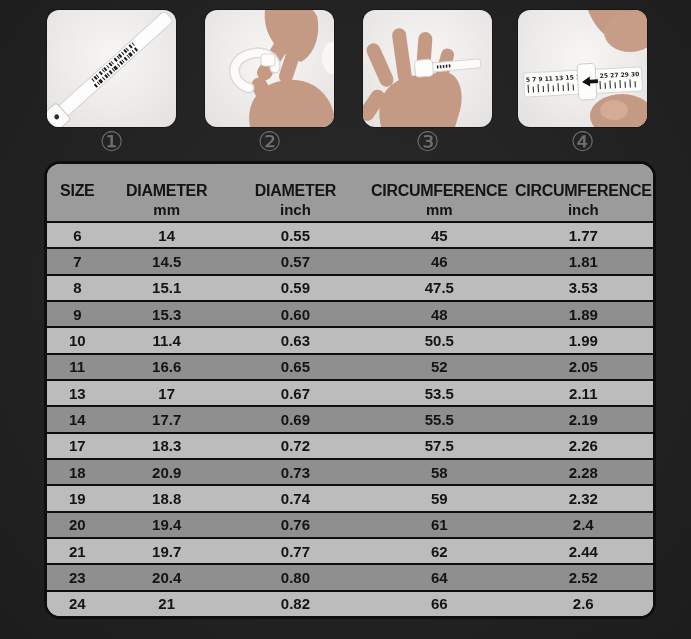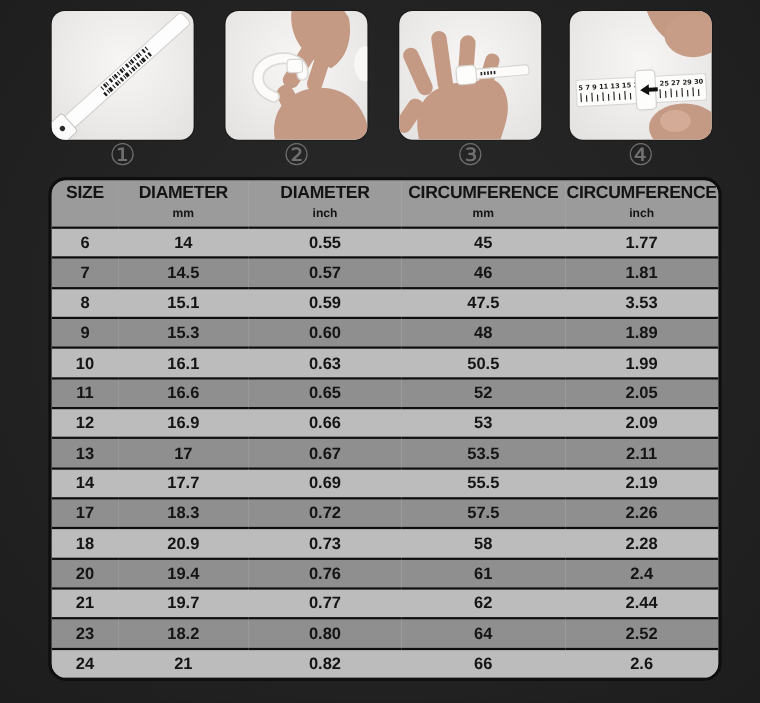--- a/index.html
+++ b/index.html
@@ -23,25 +23,25 @@
   }
   
   .chart{
     position:absolute;left:44px;top:161px;width:606px;height:452px;
     border:3px solid var(--table-border);border-radius:16px;overflow:hidden;
     background:var(--row-light);
   }
   table{width:100%;height:100%;border-collapse:collapse;table-layout:fixed;}
   col.c0{width:10%}col.c1{width:19.5%}col.c2{width:23%}col.c3{width:24.5%}col.c4{width:23%}
   thead th{
-    background:var(--header-bg);height:40px;vertical-align:top;padding:2px 0 0 0;
+    background:var(--header-bg);height:40px;vertical-align:top;padding:17px 0 0 0;
     font-size:16px;font-weight:700;letter-spacing:-0.3px;line-height:19px;
     color:var(--text);text-align:center;margin-left:23px;
   }
-  thead th .unit{display:block;font-size:11px;font-weight:700;letter-spacing:0;}
+  thead th .unit{display:block;font-size:15px;font-weight:700;letter-spacing:0;}
   tbody td{
     text-align:center;vertical-align:middle;
     font-size:15px;font-weight:700;color:var(--text);
     border-top:2px solid var(--table-border);
   }
   tbody tr:nth-child(odd) td{background:var(--row-light);}
   tbody tr:nth-child(even) td{background:var(--row-dark);}
 </style>
 </head>
 <body>
@@ -193,40 +193,33 @@
           </tr>
           <tr>
             <td class="c0">9</td>
             <td class="c1">15.3</td>
             <td class="c2">0.60</td>
             <td class="c3">48</td>
             <td class="c4">1.89</td>
           </tr>
           <tr>
             <td class="c0">10</td>
-            <td class="c1">16.1</td>
+            <td class="c1">11.4</td>
             <td class="c2">0.63</td>
             <td class="c3">50.5</td>
             <td class="c4">1.99</td>
           </tr>
           <tr>
             <td class="c0">11</td>
             <td class="c1">16.6</td>
             <td class="c2">0.65</td>
             <td class="c3">52</td>
             <td class="c4">2.05</td>
           </tr>
           <tr>
-            <td class="c0">12</td>
-            <td class="c1">16.9</td>
-            <td class="c2">0.66</td>
-            <td class="c3">53</td>
-            <td class="c4">2.09</td>
-          </tr>
-          <tr>
             <td class="c0">13</td>
             <td class="c1">17</td>
             <td class="c2">0.67</td>
             <td class="c3">53.5</td>
             <td class="c4">2.11</td>
           </tr>
           <tr>
             <td class="c0">14</td>
             <td class="c1">17.7</td>
             <td class="c2">0.69</td>
@@ -241,36 +234,43 @@
             <td class="c4">2.26</td>
           </tr>
           <tr>
             <td class="c0">18</td>
             <td class="c1">20.9</td>
             <td class="c2">0.73</td>
             <td class="c3">58</td>
             <td class="c4">2.28</td>
           </tr>
           <tr>
+            <td class="c0">19</td>
+            <td class="c1">18.8</td>
+            <td class="c2">0.74</td>
+            <td class="c3">59</td>
+            <td class="c4">2.32</td>
+          </tr>
+          <tr>
             <td class="c0">20</td>
             <td class="c1">19.4</td>
             <td class="c2">0.76</td>
             <td class="c3">61</td>
             <td class="c4">2.4</td>
           </tr>
           <tr>
             <td class="c0">21</td>
             <td class="c1">19.7</td>
             <td class="c2">0.77</td>
             <td class="c3">62</td>
             <td class="c4">2.44</td>
           </tr>
           <tr>
             <td class="c0">23</td>
-            <td class="c1">18.2</td>
+            <td class="c1">20.4</td>
             <td class="c2">0.80</td>
             <td class="c3">64</td>
             <td class="c4">2.52</td>
           </tr>
           <tr>
             <td class="c0">24</td>
             <td class="c1">21</td>
             <td class="c2">0.82</td>
             <td class="c3">66</td>
             <td class="c4">2.6</td>

